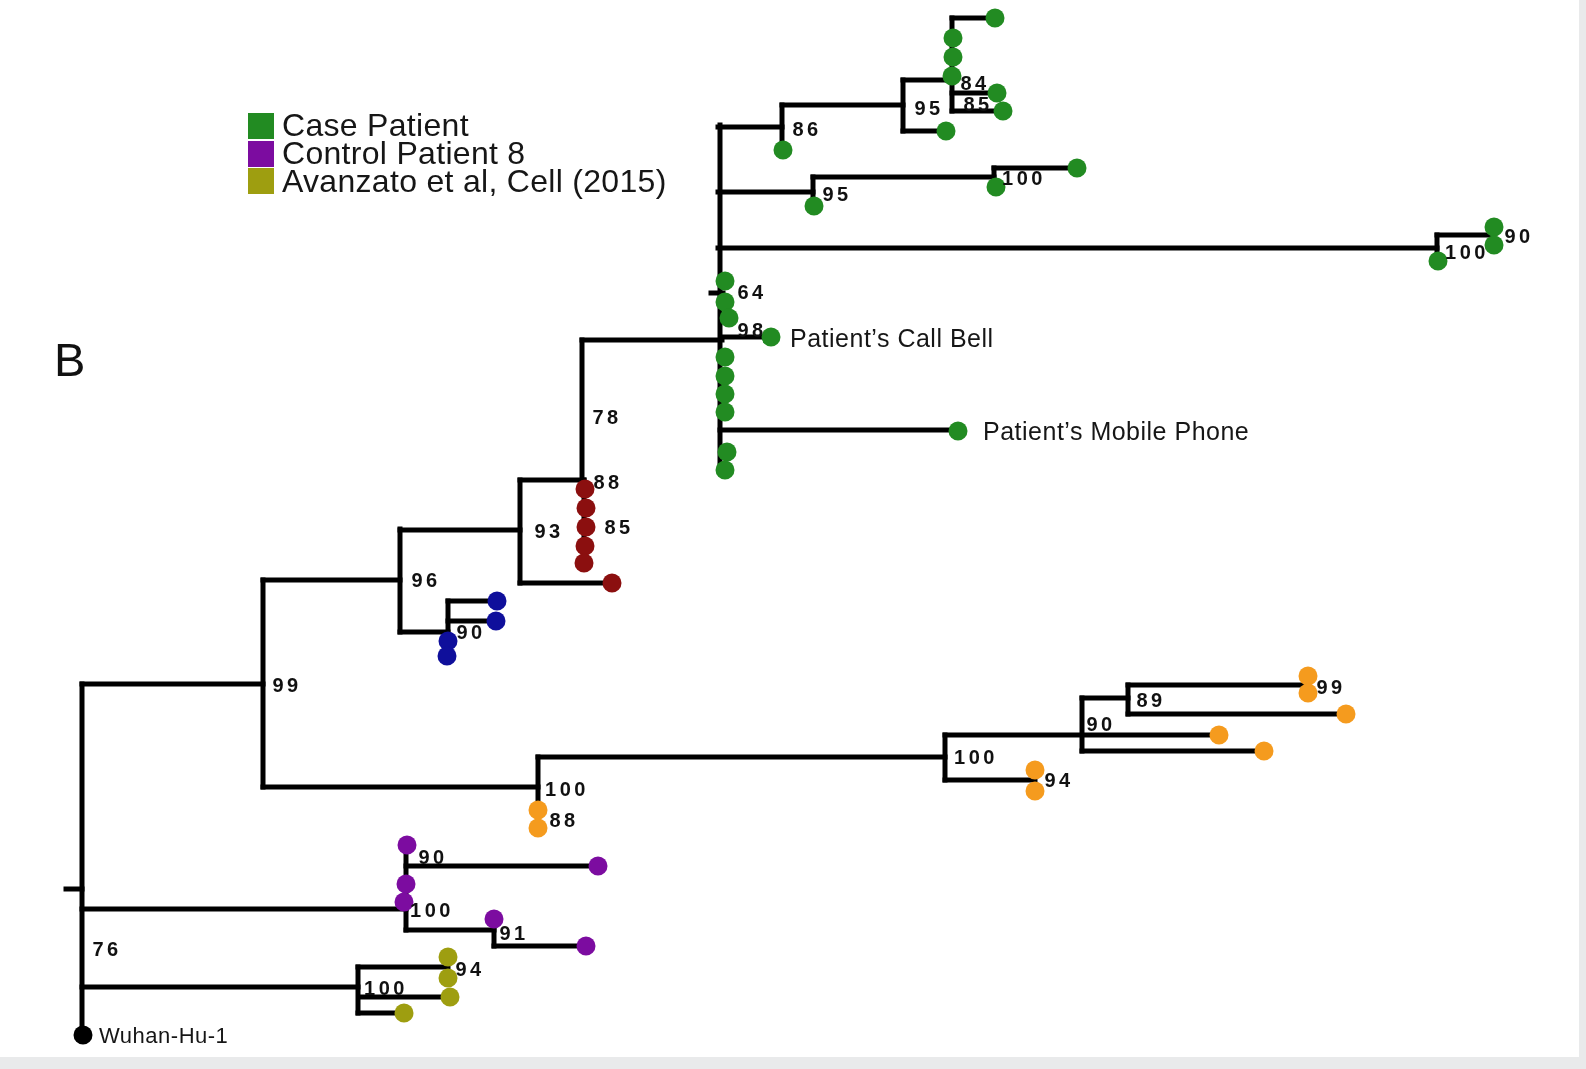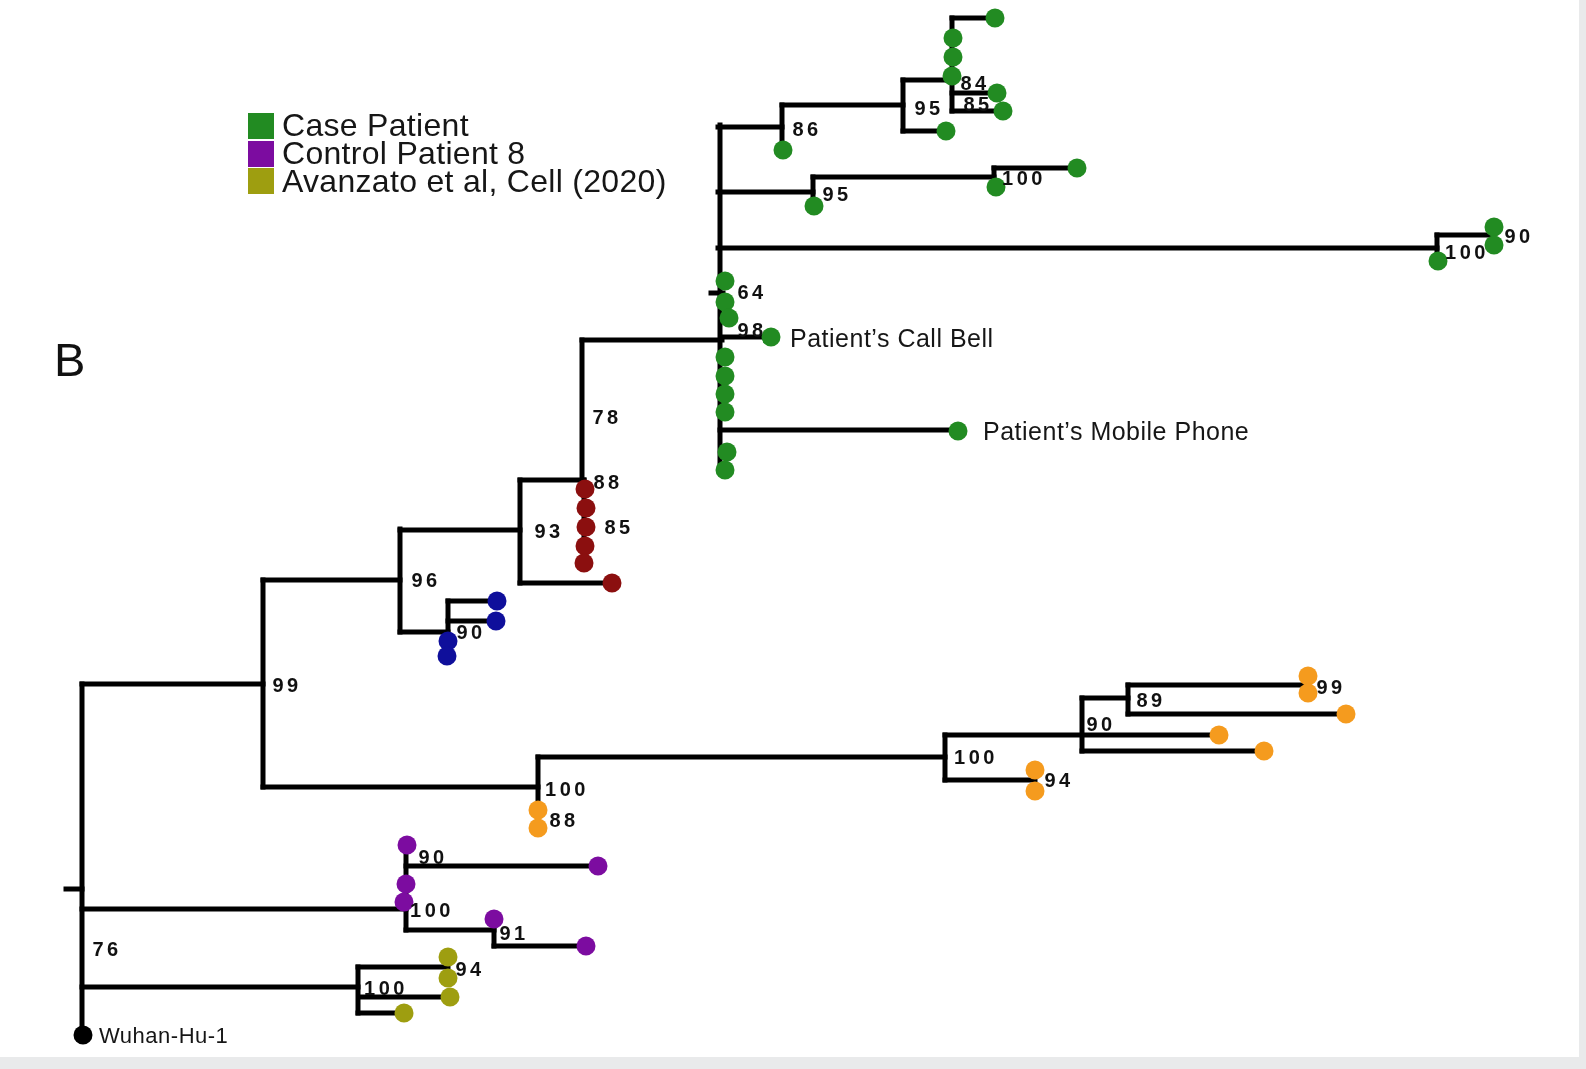--- a/index.html
+++ b/index.html
@@ -214,20 +214,20 @@
     <div class="legend-row">
       <span class="swatch" style="background-color: rgb(34, 139, 34);"></span>
       <span class="legend-label">Case Patient</span>
     </div>
     <div class="legend-row">
       <span class="swatch" style="background-color: rgb(124, 12, 160);"></span>
       <span class="legend-label">Control Patient 8</span>
     </div>
     <div class="legend-row">
       <span class="swatch" style="background-color: rgb(158, 158, 16);"></span>
-      <span class="legend-label">Avanzato et al, Cell (2020)</span>
+      <span class="legend-label">Avanzato et al, Cell (2015)</span>
     </div>
   </div>
 
   <div class="edge-right"></div>
   <div class="edge-bottom"></div>
 
 </div>
 
 </body></html>

